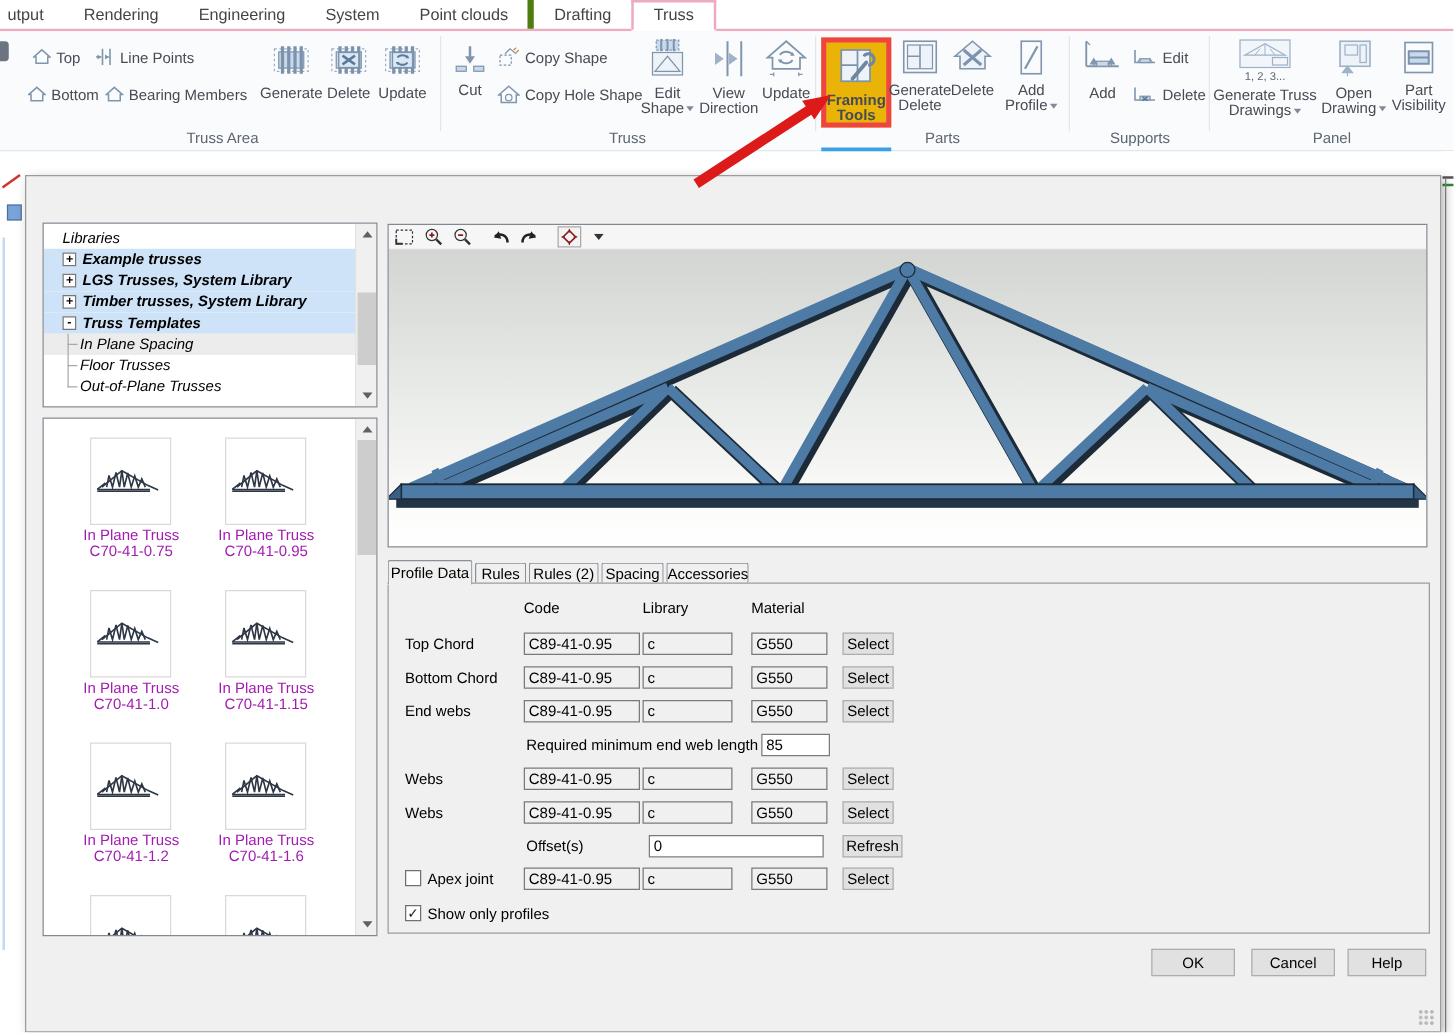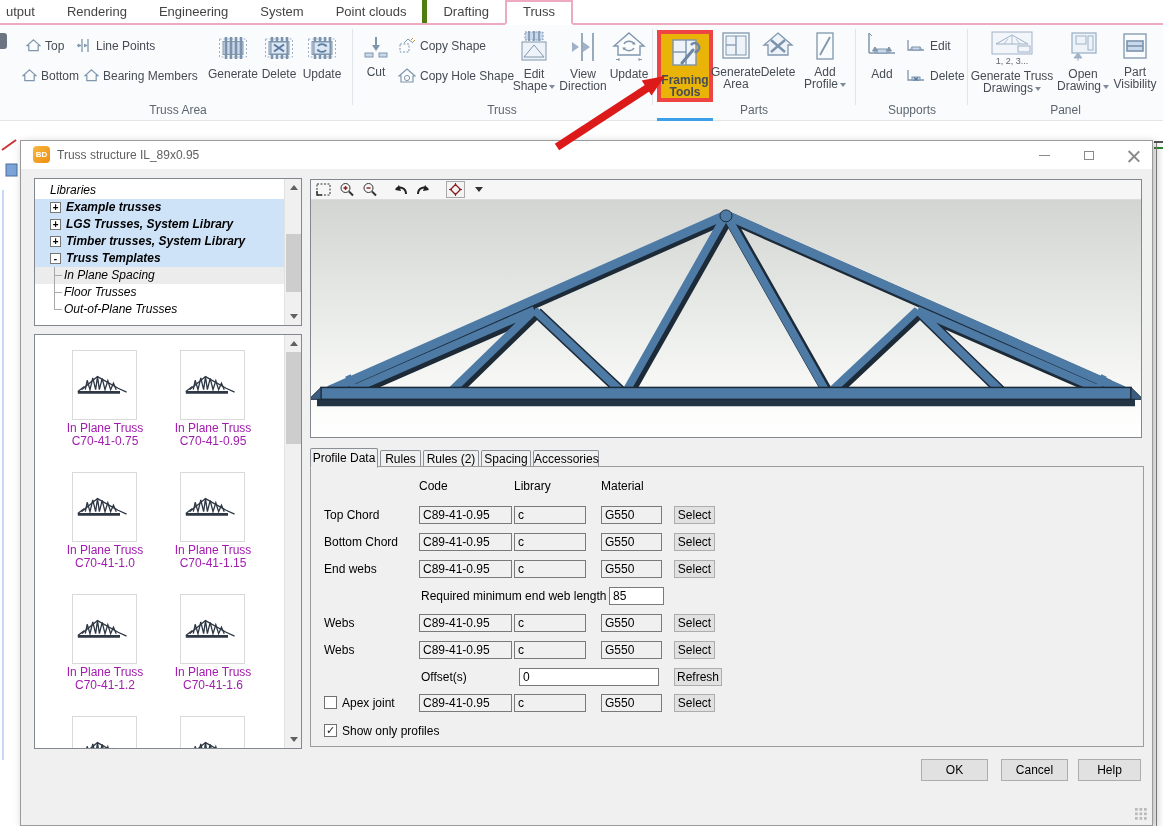--- a/index.html
+++ b/index.html
@@ -261,21 +261,21 @@
     </div>
     <div id="framing-underline"></div>
 
     <div class="rbtn-big" style="left:705px;top:6px;width:62px;">
       <svg width="32" height="30" viewBox="0 0 32 30">
         <rect x="3" y="2" width="26" height="25" fill="none" stroke="#8096ad" stroke-width="1.3"></rect>
         <rect x="6" y="5" width="20" height="19" fill="#eef3f9" stroke="#8096ad"></rect>
         <line x1="16" y1="5" x2="16" y2="24" stroke="#8096ad" stroke-width="1.3"></line>
         <line x1="6" y1="14" x2="16" y2="14" stroke="#8096ad" stroke-width="1.3"></line>
       </svg>
-      <div class="lbl">Generate Area</div>
+      <div class="lbl">Generate Delete</div>
     </div>
     <div class="rbtn-big" style="left:756px;top:6px;width:44px;">
       <svg width="32" height="30" viewBox="0 0 32 30">
         <path d="M16 2 L30 14 H26 V24 H6 V14 H2 Z" fill="#eef3f9" stroke="#8096ad" stroke-width="1.3"></path>
         <path d="M9 9 L23 21 M23 9 L9 21" stroke="#7c93ad" stroke-width="2.4"></path>
       </svg>
       <div class="lbl">Delete</div>
     </div>
     <div class="rbtn-big" style="left:800px;top:6px;width:50px;">
       <svg width="28" height="30" viewBox="0 0 28 30">
@@ -351,33 +351,20 @@
   </svg>
   <div class="abs" style="left:2px;top:190px;width:2px;height:570px;background:#c5daf0;"></div>
 
   <div class="abs" style="left:1154px;top:121px;width:9px;height:705px;background:#fff;">
     <div class="abs" style="left:0;top:20px;width:9px;height:2px;background:#555;"></div>
     <div class="abs" style="left:0;top:26px;width:9px;height:2px;background:#2e8b2e;"></div>
     <div class="abs" style="left:2px;top:22px;width:1px;height:683px;background:#888;"></div>
   </div>
 
   <div id="dialog">
-    <div id="titlebar">
-      <div class="bd-logo">BD</div>
-      <div id="title-text">Truss structure IL_89x0.95</div>
-      <div class="wctl" style="left:1008px;">
-          <div class="min-glyph"></div>
-        </div>
-      <div class="wctl" style="left:1053px;">
-          <div class="max-glyph"></div>
-        </div>
-      <div class="wctl" style="left:1098px;">
-          <div class="close-glyph"></div>
-        </div>
-    </div>
 
     <div class="panel" style="left:13px;top:37px;width:268px;height:148px;">
       <div style="padding-top:3px;width:249px;">
         <div class="tree-row">Libraries</div>
         <div class="tree-row bold blue">
           <span class="expander">+</span>
           <span>Example trusses</span>
         </div>
         <div class="tree-row bold blue">
           <span class="expander">+</span>

